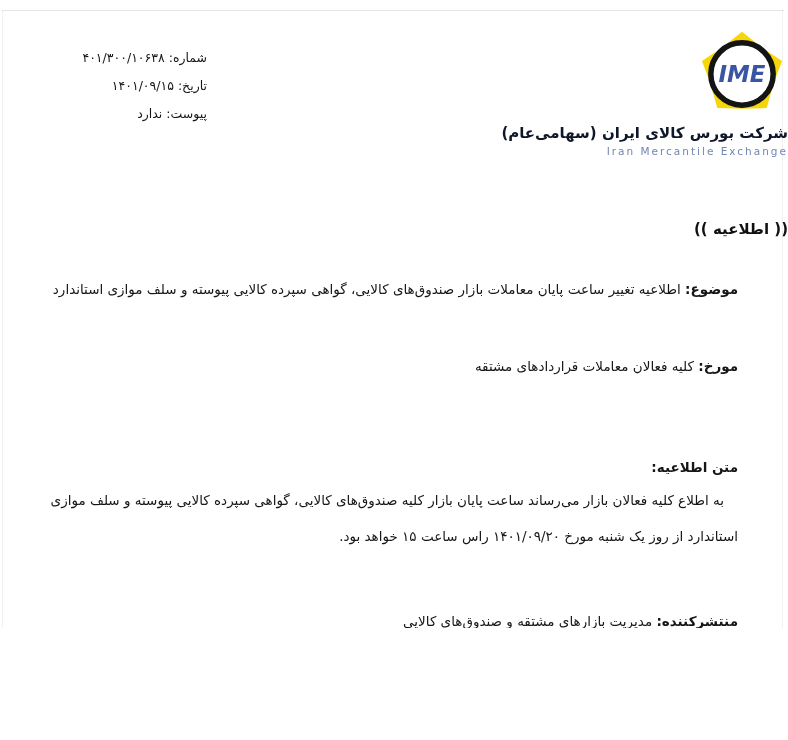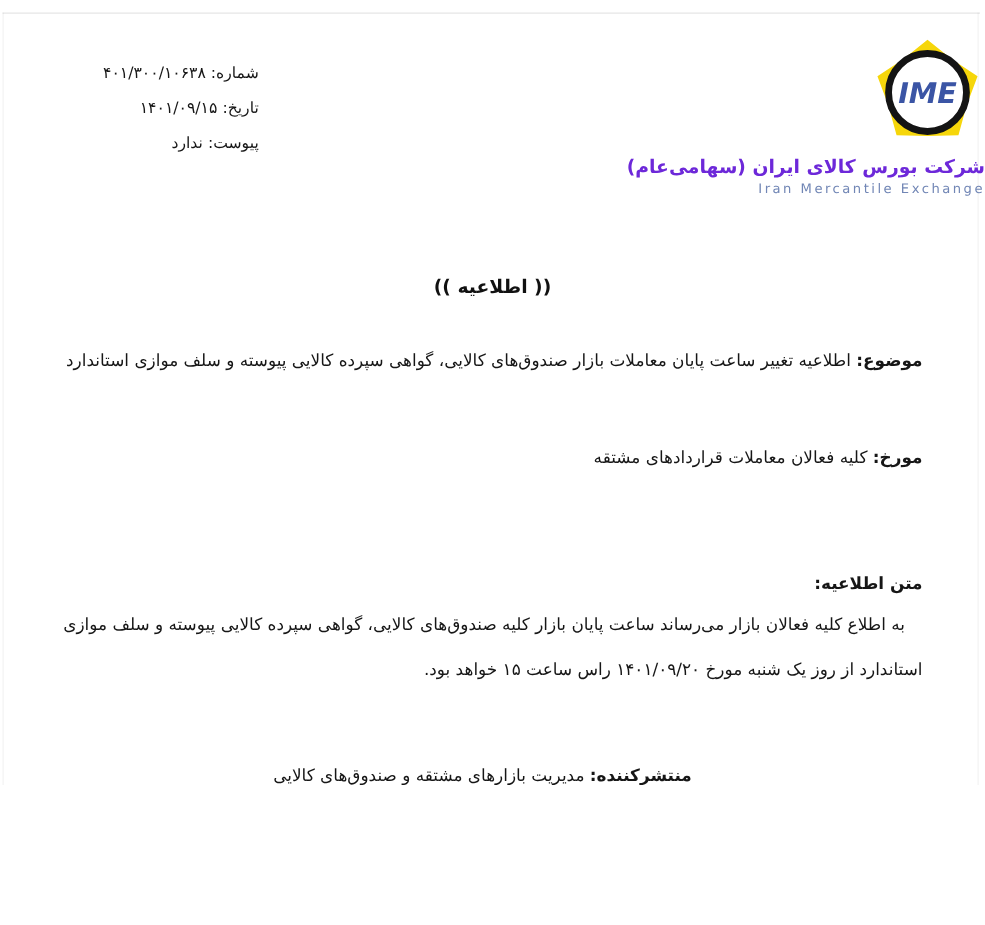--- a/index.html
+++ b/index.html
@@ -35,34 +35,34 @@
   .logo-wrap {
     position: absolute;
     left: 0; right: 0; top: 30px;
     text-align: right;
   }
   .logo-svg { display: inline-block; }
   .company-fa {
     margin-top: 2px;
     font-size: 15px;
     font-weight: bold;
-    color: #6d28d9;
+    color: #0f172a;
     direction: rtl;
   }
   .company-en {
     margin-top: 3px;
     font-size: 10.5px;
     letter-spacing: 2px;
     color: #7186b5;
   }
 
   .doc-title {
     position: absolute;
     left: 0; right: 0; top: 220px;
-    text-align: center;
+    text-align: right;
     direction: rtl;
     font-size: 15px;
     font-weight: bold;
     color: #111;
     letter-spacing: 1px;
   }
 
   .rtl-block {
     position: absolute;
     right: 50px; left: 34px;
@@ -72,21 +72,21 @@
     color: #161616;
   }
   .rtl-block b { font-weight: bold; }
 
   .subject   { top: 272px; line-height: 35px; }
   .audience  { top: 355px; line-height: 22px; }
   .pubdate   { top: 408px; line-height: 22px; font-weight: bold; }
   .pubdate .val { font-weight: bold; }
   .bodylabel { top: 456px; line-height: 22px; font-weight: bold; }
   .bodytext  { top: 482px; line-height: 36px; text-indent: 14px; }
-  .publisher { top: 610px; line-height: 22px; text-align: center; }
+  .publisher { top: 610px; line-height: 22px; }
 </style>
 </head>
 <body>
 
 <div class="page">
   <div class="edge-top"></div>
   <div class="edge-left"></div>
   <div class="edge-right"></div>
 
   <div class="meta">

